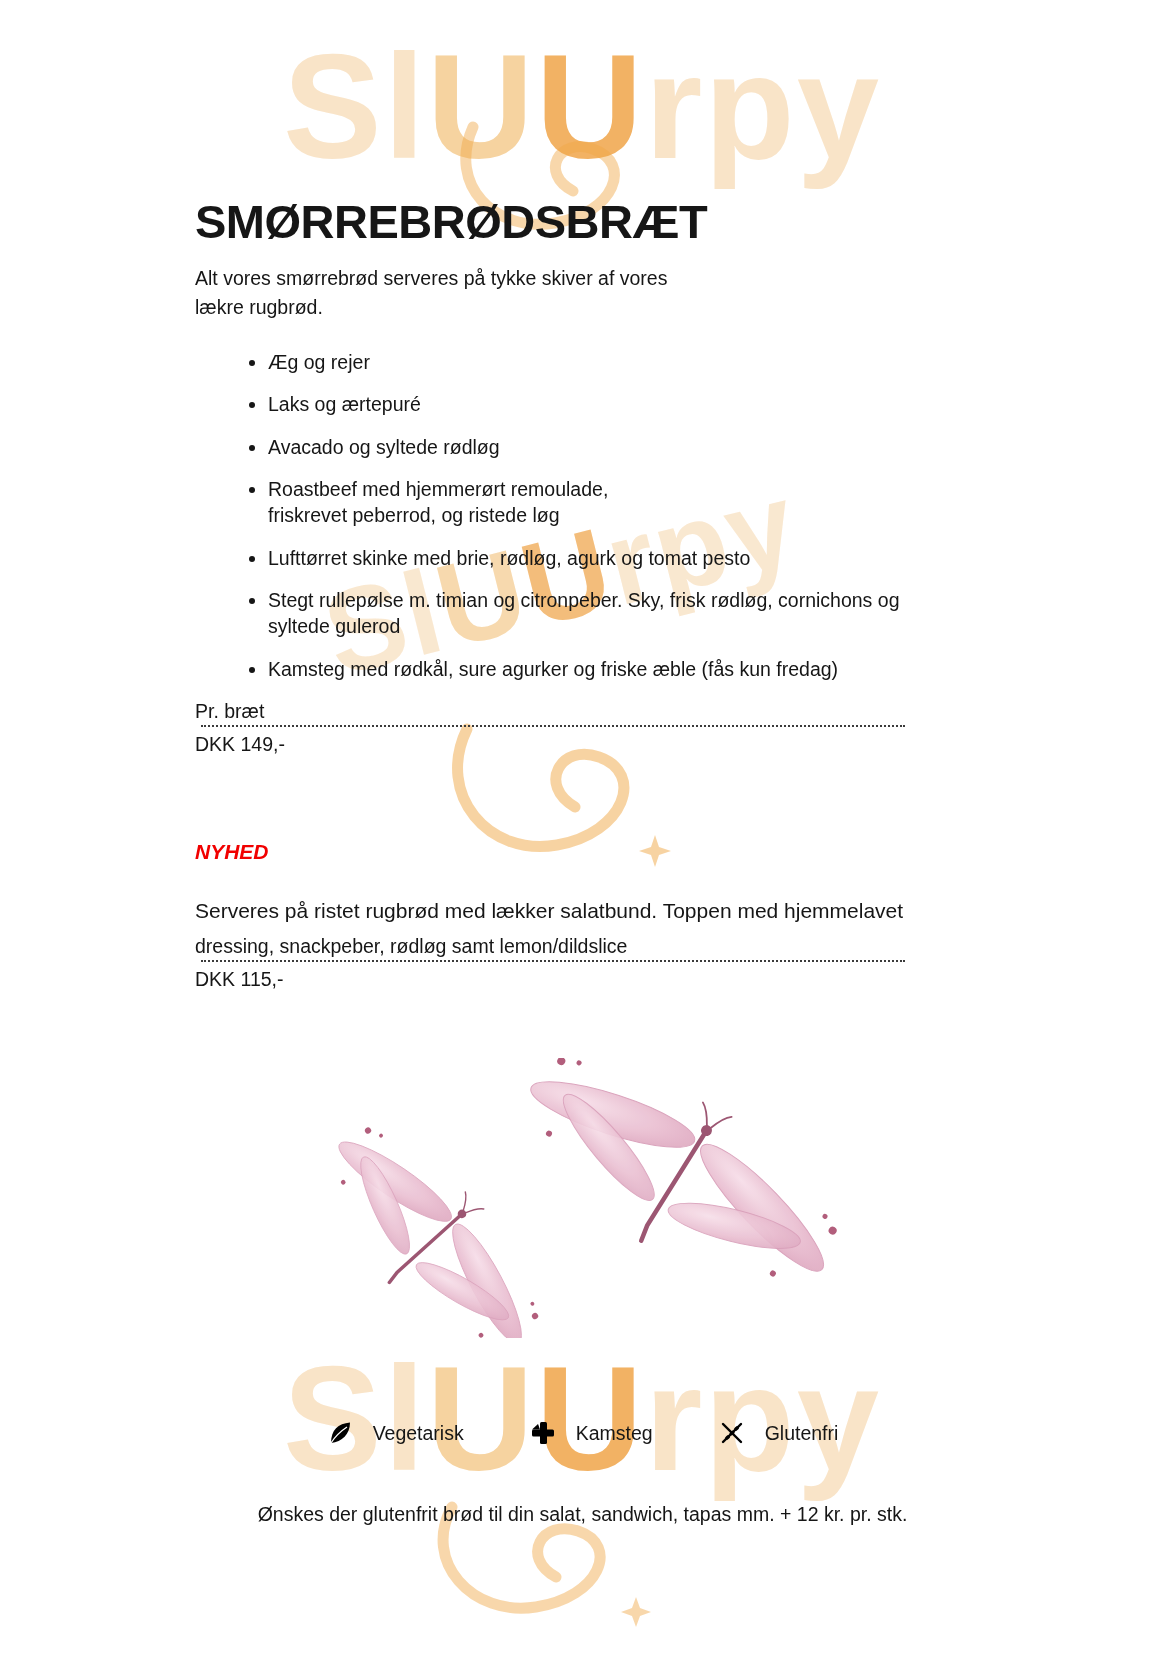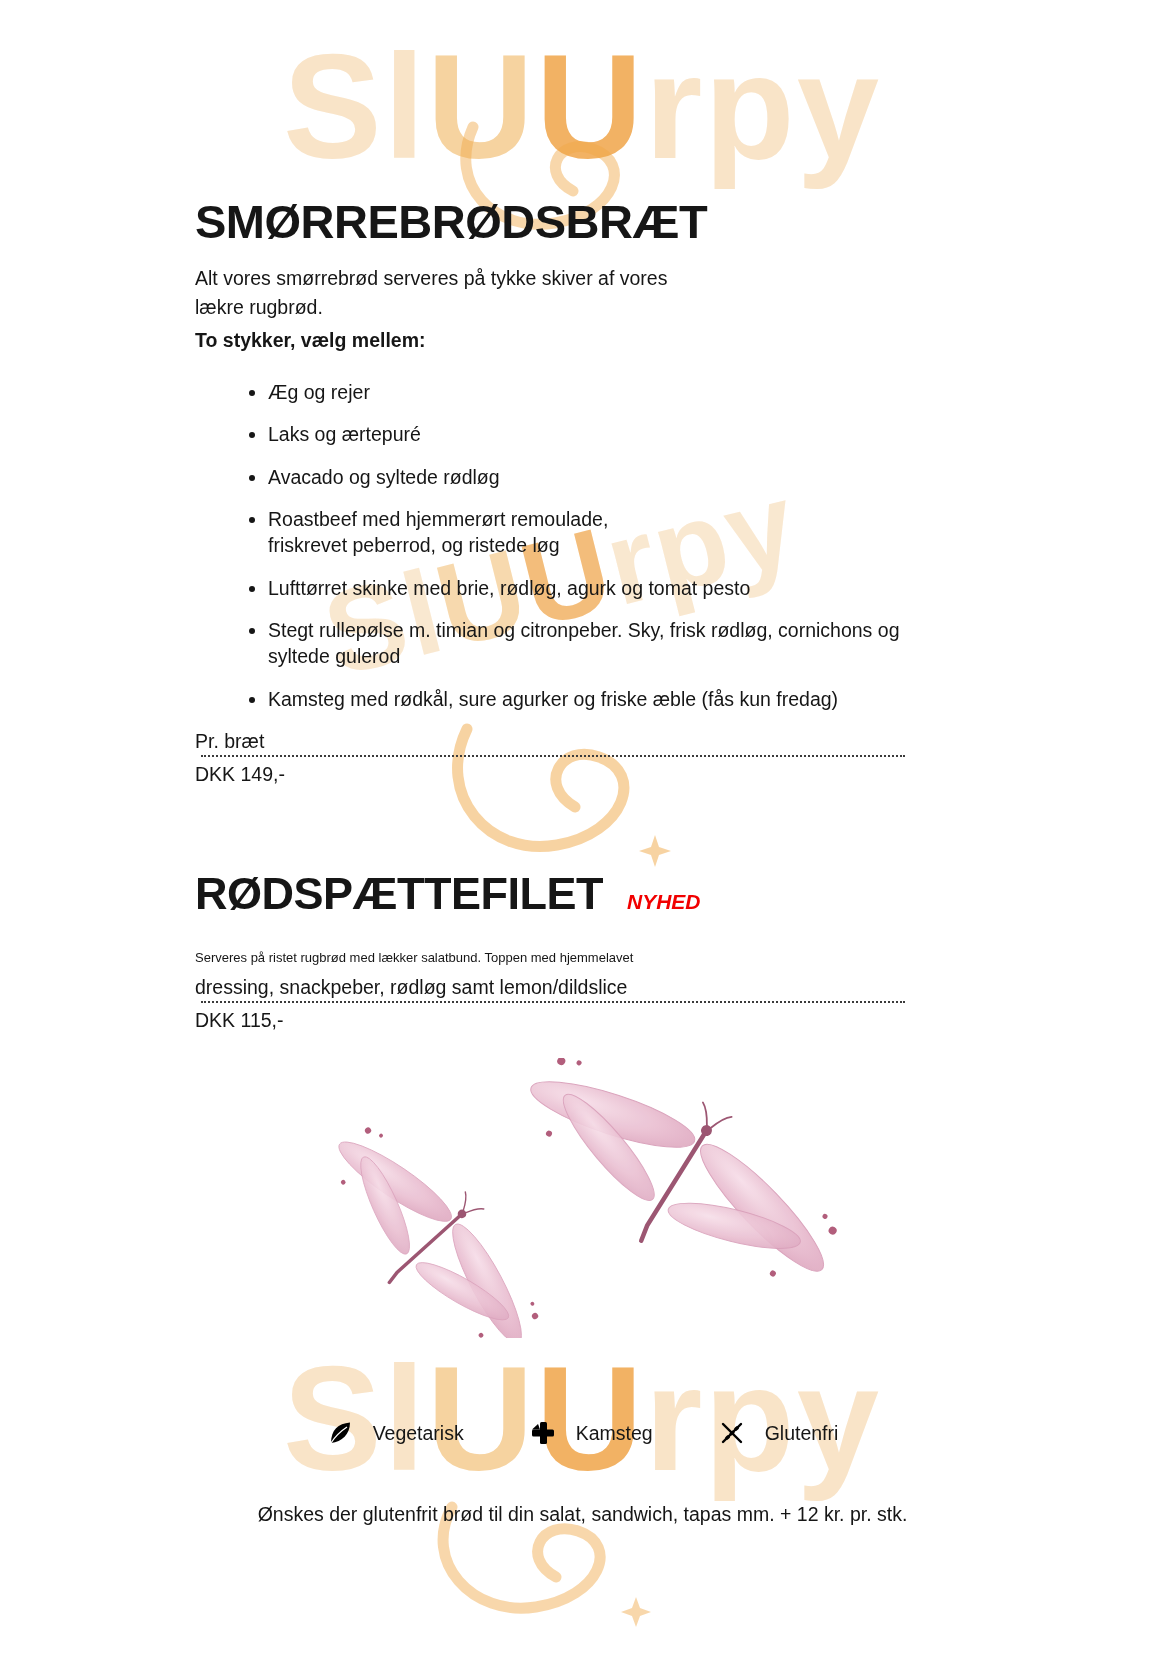--- a/index.html
+++ b/index.html
@@ -38,21 +38,21 @@
   ul.items { margin:27px 0 0 40px; padding-left:33px; list-style:disc; }
   ul.items li { font-size:19.5px; line-height:1.35; margin-bottom:16px; white-space:pre-line; }
   ul.items li::marker { color:#161616; }
 
   .price-row { display:flex; align-items:stretch; font-size:19.5px; line-height:1.4; margin-top:8px;flex-direction:column; }
   .price-row .leader { flex:1; border-bottom:2.5px dotted #3b3b3b; margin:0 6px 4px 6px; }
 
   .section2-head { margin-top:82px; display:flex; align-items:baseline; gap:24px; }
   .h2 { font-size:45px; font-weight:700; letter-spacing:-0.5px; line-height:1.05; }
   .nyhed { color:var(--accent-red, #f10000); font-style:italic; font-weight:700; font-size:21px; }
-  .body1 { margin-top:30px; font-size:13px; line-height:1.6; }
+  .body1 { margin-top:30px; font-size:21px; line-height:1.6; }
   .price-row2 { margin-top:5px; }
 
   
   .illustration { position:absolute; z-index:2; left:295px; top:1058px; }
 
   
   .legend { position:absolute; z-index:2; left:0; top:1420px; width:100%;
             display:flex; justify-content:center; align-items:center; gap:66px; }
   .legend-item { display:flex; align-items:center; gap:20px; font-size:19.5px; }
   .legend-item svg { display:block; }
@@ -85,42 +85,40 @@
   <svg class="wm-swirl swirl-bottom" width="260" height="150" viewBox="0 0 260 150">
     <path class="curve" d="M22,12 C-8,66 42,122 106,112 C170,102 190,50 148,36 C112,24 90,62 126,82"></path>
     <path class="star" d="M206,102 l4,11 11,4 -11,4 -4,11 -4,-11 -11,-4 11,-4 z"></path>
   </svg>
 
   <div class="content">
 
     <h1 class="h1">SMØRREBRØDSBRÆT</h1>
     <p class="intro">Alt vores smørrebrød serveres på tykke skiver af vores
 lækre rugbrød.</p>
-    <p class="subhead">To stykker, vælg mellem:</p>
 
     <ul class="items">
       <li>Æg og rejer</li>
       <li>Laks og ærtepuré</li>
       <li>Avacado og syltede rødløg</li>
       <li>Roastbeef med hjemmerørt remoulade,
 friskrevet peberrod, og ristede løg</li>
       <li>Lufttørret skinke med brie, rødløg, agurk og tomat pesto</li>
       <li>Stegt rullepølse m. timian og citronpeber. Sky, frisk rødløg, cornichons og
 syltede gulerod</li>
       <li>Kamsteg med rødkål, sure agurker og friske æble (fås kun fredag)</li>
     </ul>
 
     <div class="price-row">
       <span>Pr. bræt</span>
       <span class="leader"></span>
       <span>DKK 149,-</span>
     </div>
 
     <div class="section2-head">
-      <span class="h2">RØDSPÆTTEFILET</span>
       <span class="nyhed">NYHED</span>
     </div>
     <p class="body1">Serveres på ristet rugbrød med lækker salatbund. Toppen med hjemmelavet</p>
     <div class="price-row price-row2">
       <span>dressing, snackpeber, rødløg samt lemon/dildslice</span>
       <span class="leader"></span>
       <span>DKK 115,-</span>
     </div>
 
   </div>

